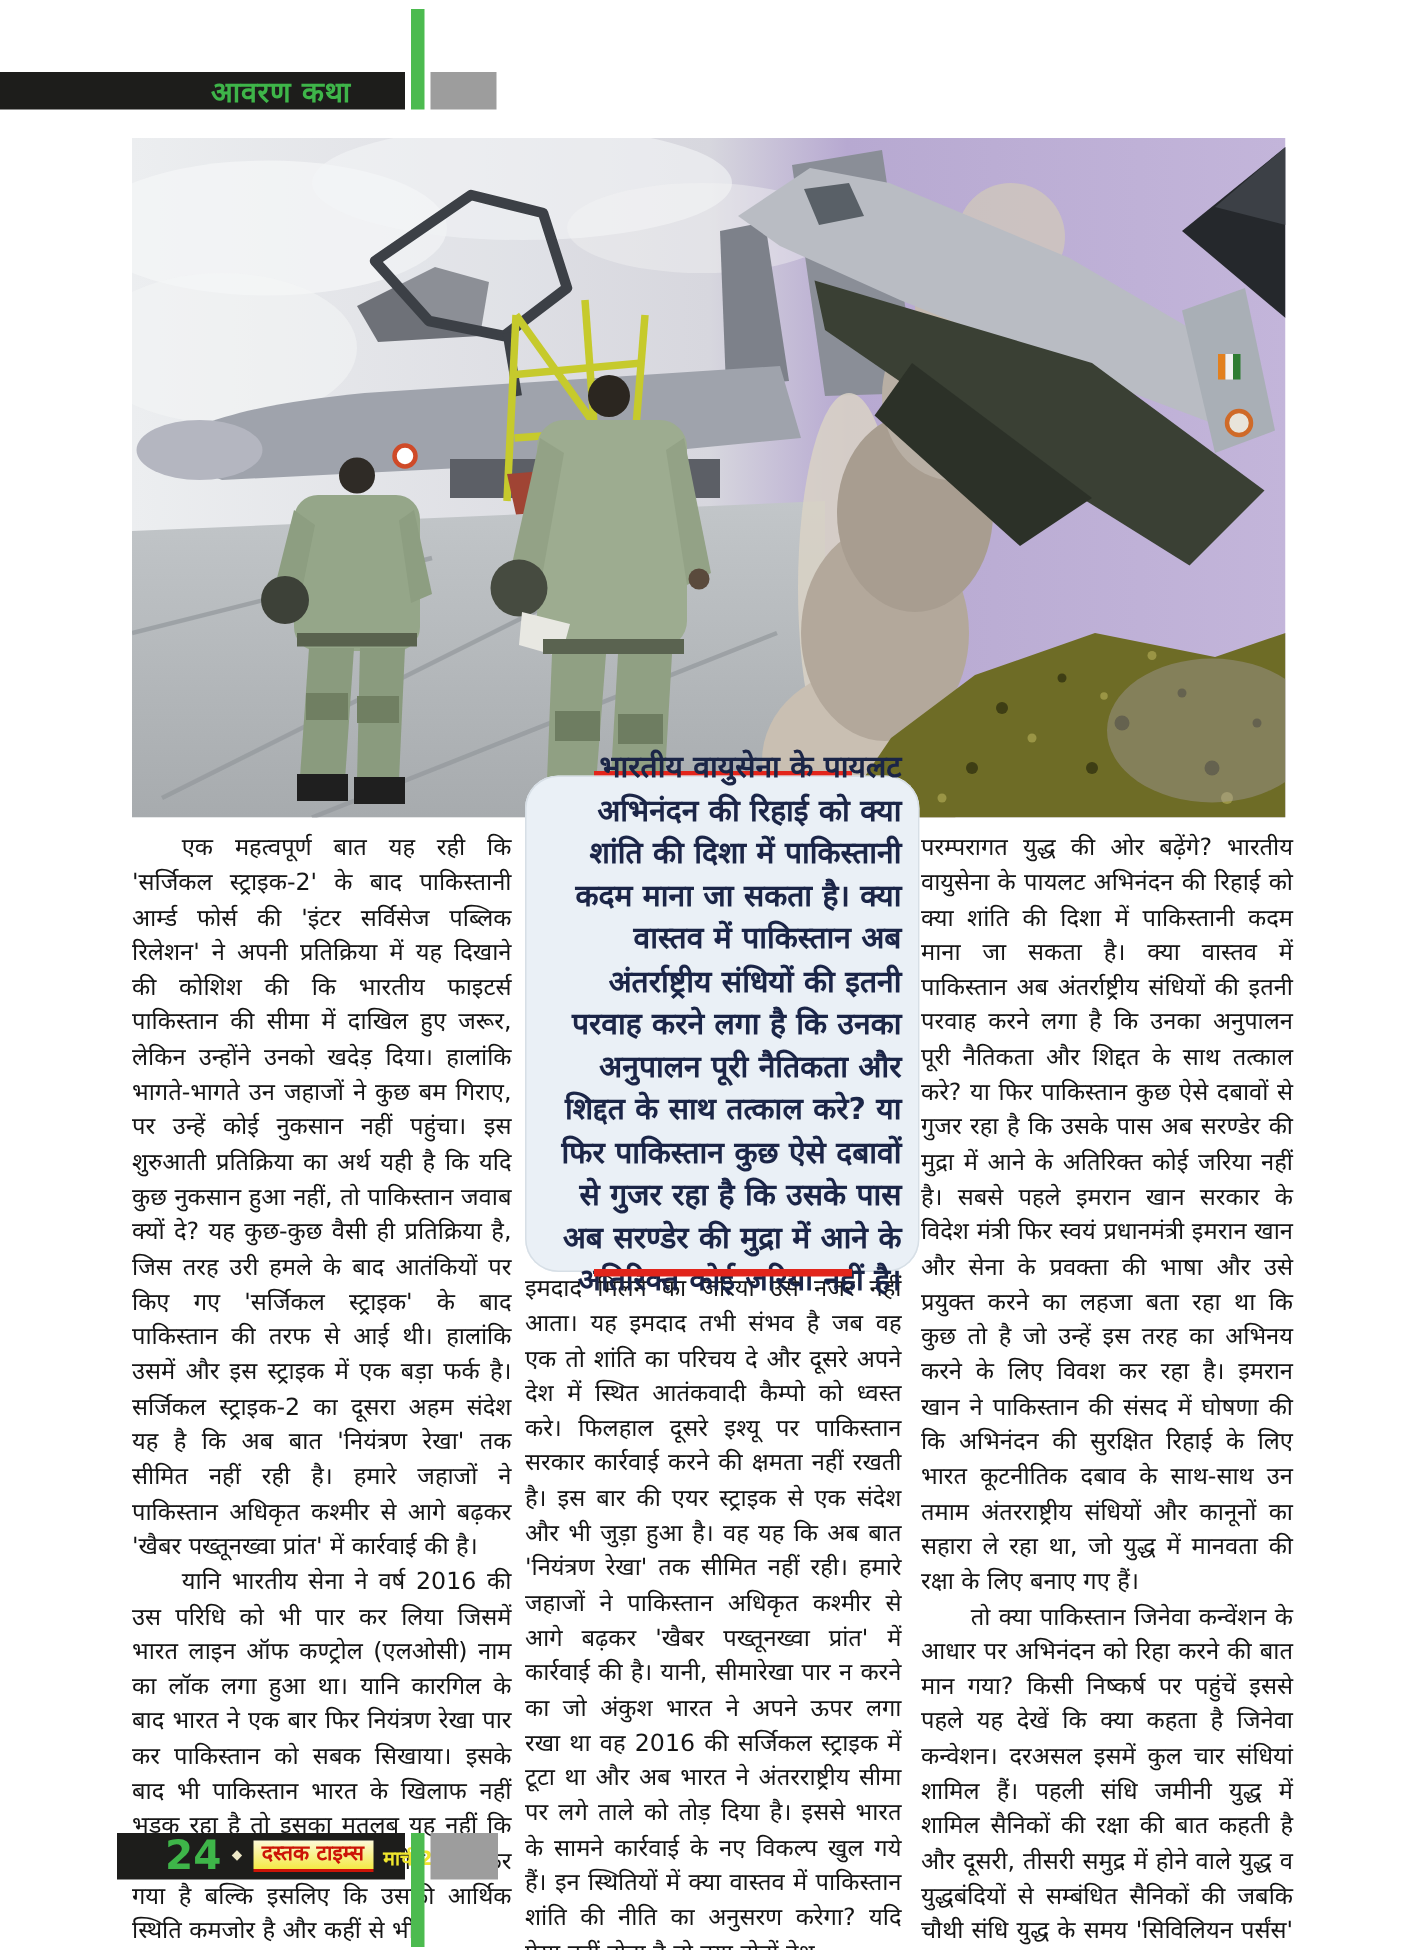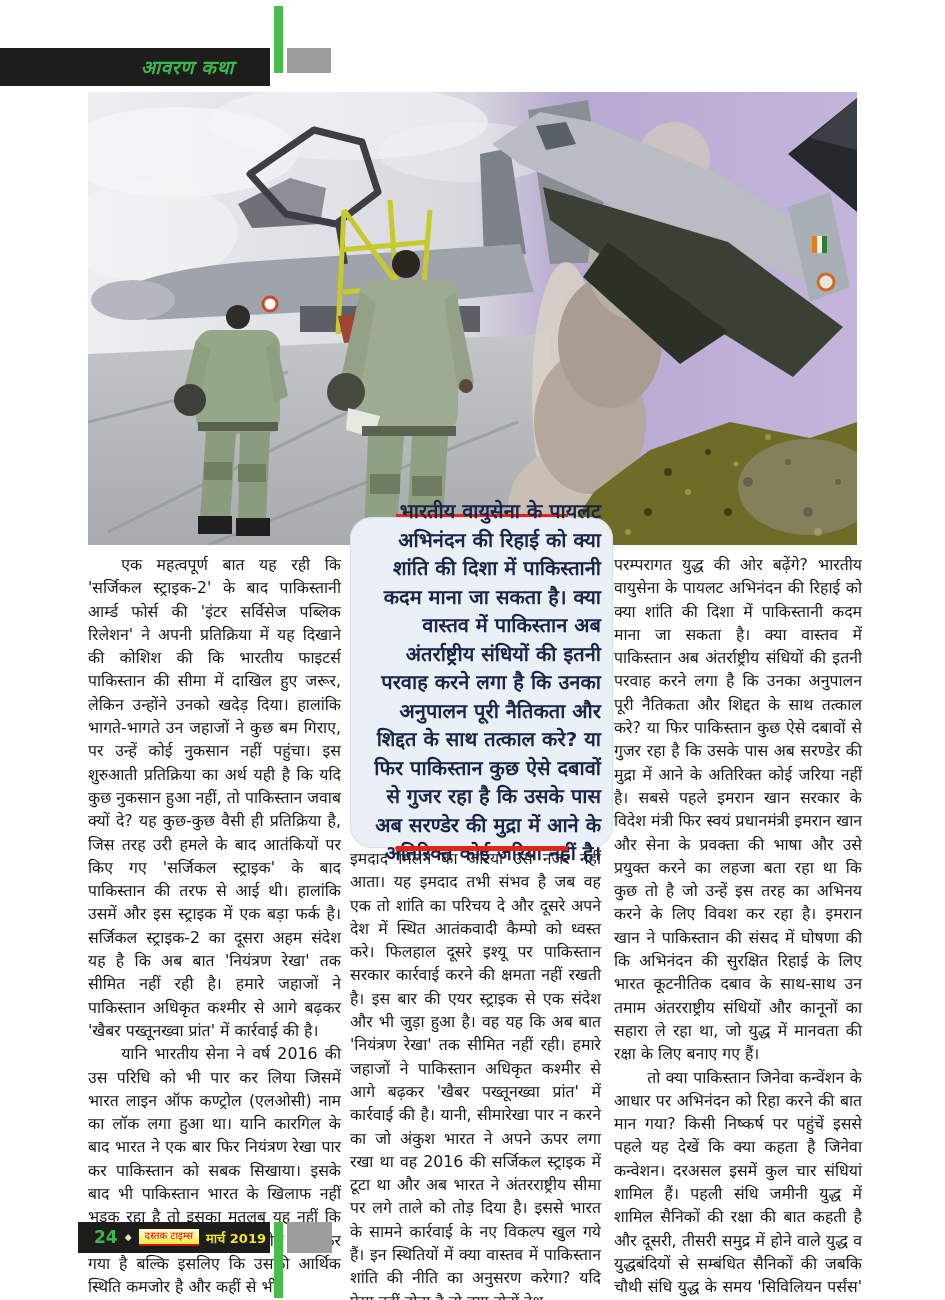--- a/index.html
+++ b/index.html
@@ -1,29 +1,29 @@
 <!DOCTYPE html>
 <html lang="hi"><head>
 <meta charset="utf-8">
 <style>
   html,body{margin:0;padding:0;background:#ffffff;}
   .page{position:relative;width:945px;height:1300px;background:#ffffff;overflow:hidden;
         font-family:"DejaVu Sans","Liberation Sans",sans-serif;}
   
-  .hdr-bar{position:absolute;left:0;top:48px;width:270px;height:38px;background:#1d1d1b;
-           display:flex;align-items:center;justify-content:flex-end;padding-right:36px;box-sizing:border-box;font-style:italic;}
+  .hdr-bar{position:absolute;left:0;top:48px;width:270px;height:25px;background:#1d1d1b;
+           display:flex;align-items:center;justify-content:flex-end;padding-right:36px;box-sizing:border-box;}
   .hdr-label{color:#3eb549;font-size:19px;font-weight:bold;letter-spacing:.5px;}
   .hdr-green{position:absolute;left:274px;top:6px;width:9px;height:67px;background:#4cbb4f;}
   .hdr-gray{position:absolute;left:287px;top:48px;width:44px;height:25px;background:#9d9d9d;}
   
   .ftr-bar{position:absolute;left:78px;top:1222px;width:192px;height:31px;background:#1d1d1b;
            display:flex;align-items:center;gap:7px;padding-left:16px;box-sizing:border-box;}
-  .ftr-page{color:#3eb549;font-size:17px;font-weight:bold;line-height:1;}
+  .ftr-page{color:#3eb549;font-size:27px;font-weight:bold;line-height:1;margin-left:16px;}
   .ftr-diamond{color:#efe9c8;font-size:9px;line-height:1;}
-  .ftr-logo{background:linear-gradient(#fdf9d8,#f4ea45);color:#cc1407;font-size:10px;font-weight:normal;
+  .ftr-logo{background:linear-gradient(#fdf9d8,#f4ea45);color:#cc1407;font-size:14px;font-weight:bold;
             padding:1px 6px 2px 6px;border-bottom:2px solid #cc1407;line-height:1.2;white-space:nowrap;}
   .ftr-date{color:#efe52e;font-size:13px;font-weight:bold;white-space:nowrap;}
   .ftr-green{position:absolute;left:274px;top:1222px;width:9px;height:76px;background:#4cbb4f;}
   .ftr-gray{position:absolute;left:287px;top:1222px;width:45px;height:31px;background:#9d9d9d;}
   
   .hero{position:absolute;left:88px;top:92px;width:769px;height:453px;}
   .hero svg{display:block;width:769px;height:453px;}
   
   .quote-wrap{position:absolute;left:350px;top:517px;width:263px;height:331px;z-index:5;}
   .quote-bar{position:absolute;left:50%;transform:translateX(-50%);width:172px;height:5px;background:#e2251b;}

